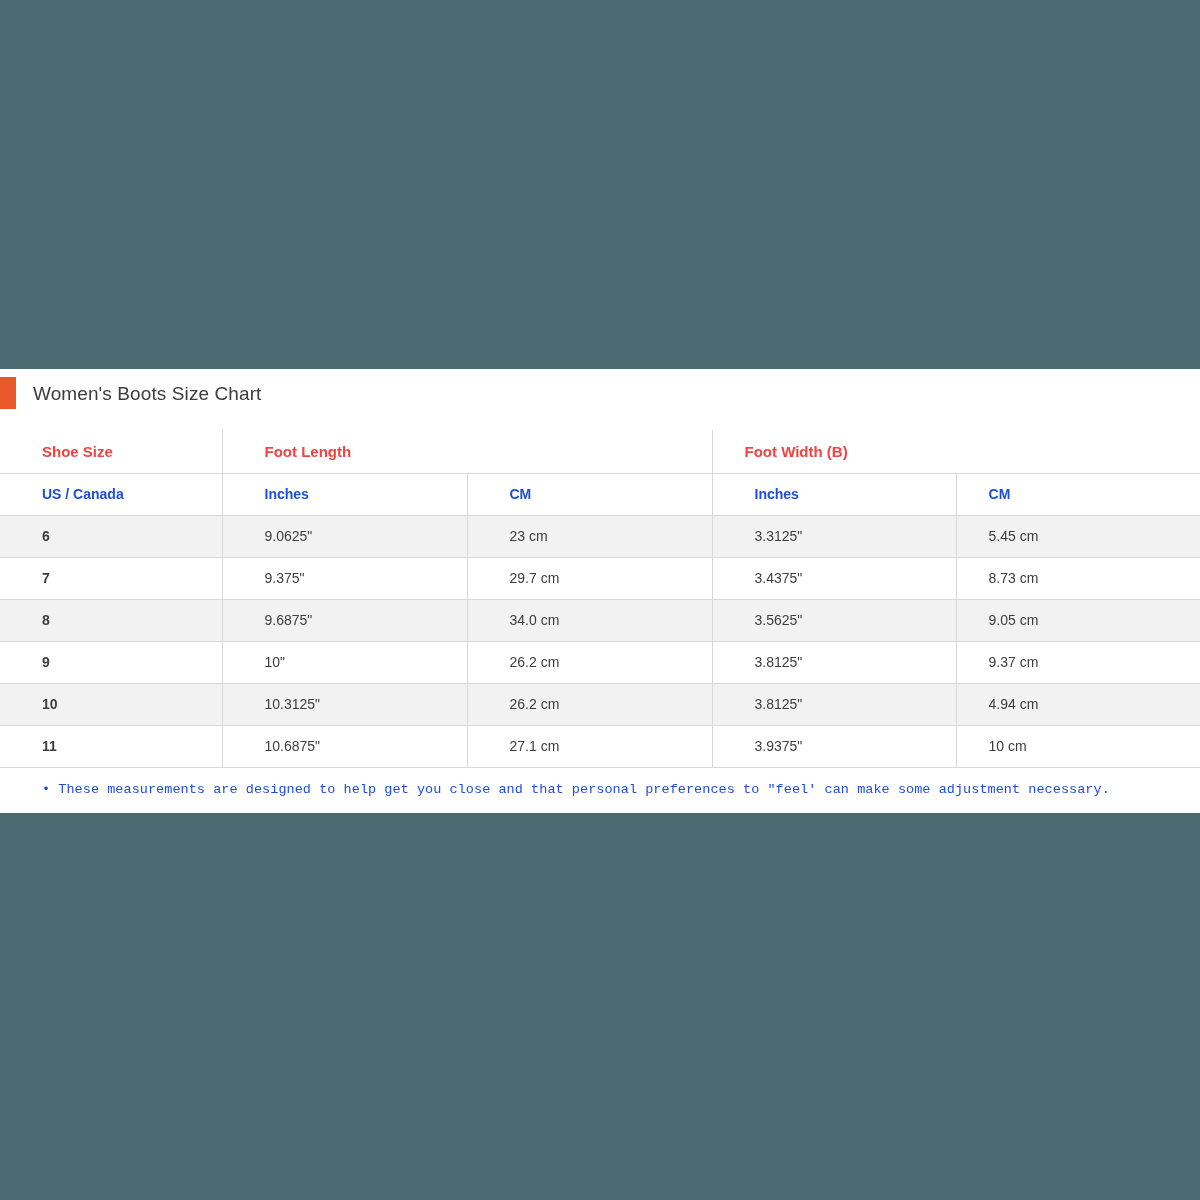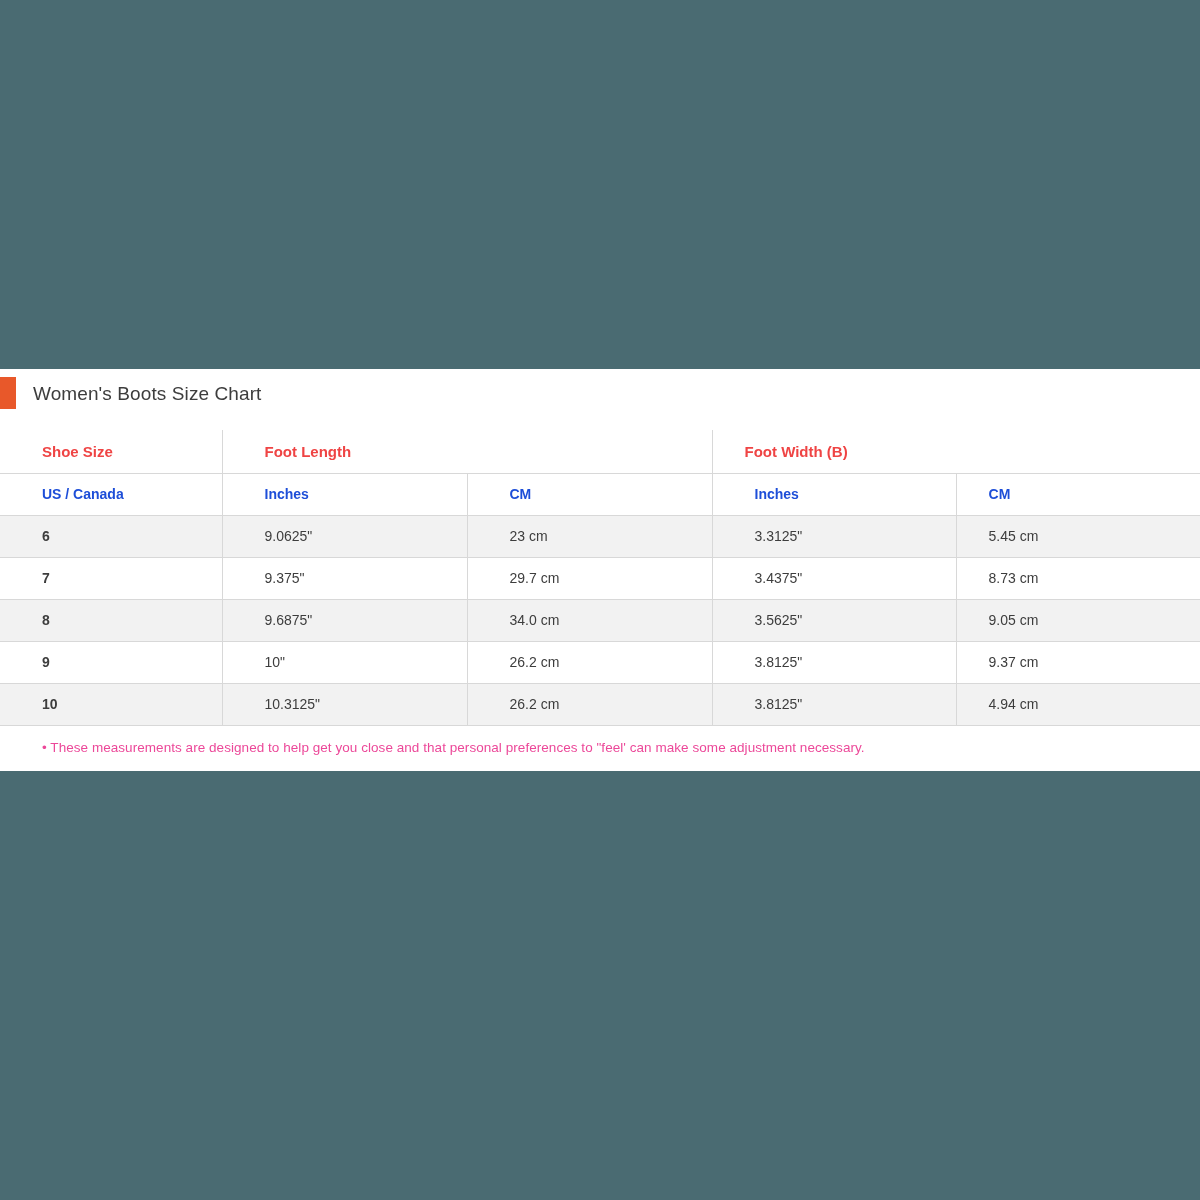--- a/index.html
+++ b/index.html
@@ -98,23 +98,24 @@
     padding-left: 42px;
   }
   tr.data-row td.size-cell {
     font-weight: bold;
   }
   tr.data-row.shaded td {
     background: #f2f2f2;
   }
   .note {
     font-size: 13.5px;
-    color: #ec4899;
+    color: #1d4ed8;
     padding: 14px 16px 16px 42px;
     letter-spacing: 0.05px;
+    font-family: Liberation Mono, monospace;
   }
 </style>
 </head>
 <body>
 
 <div class="page">
   <div class="panel">
 
     <div class="panel-header">
       <div class="accent-bar"></div>
@@ -172,18 +173,25 @@
           <td>3.8125"</td>
           <td class="sep-none">9.37 cm</td>
         </tr>
         <tr class="data-row shaded">
           <td class="size-cell">10</td>
           <td>10.3125"</td>
           <td>26.2 cm</td>
           <td>3.8125"</td>
           <td class="sep-none">4.94 cm</td>
         </tr>
+        <tr class="data-row">
+          <td class="size-cell">11</td>
+          <td>10.6875"</td>
+          <td>27.1 cm</td>
+          <td>3.9375"</td>
+          <td class="sep-none">10 cm</td>
+        </tr>
       </tbody>
     </table>
 
     <div class="note">• These measurements are designed to help get you close and that personal preferences to "feel' can make some adjustment necessary.</div>
   </div>
 </div>
 
 </body></html>

